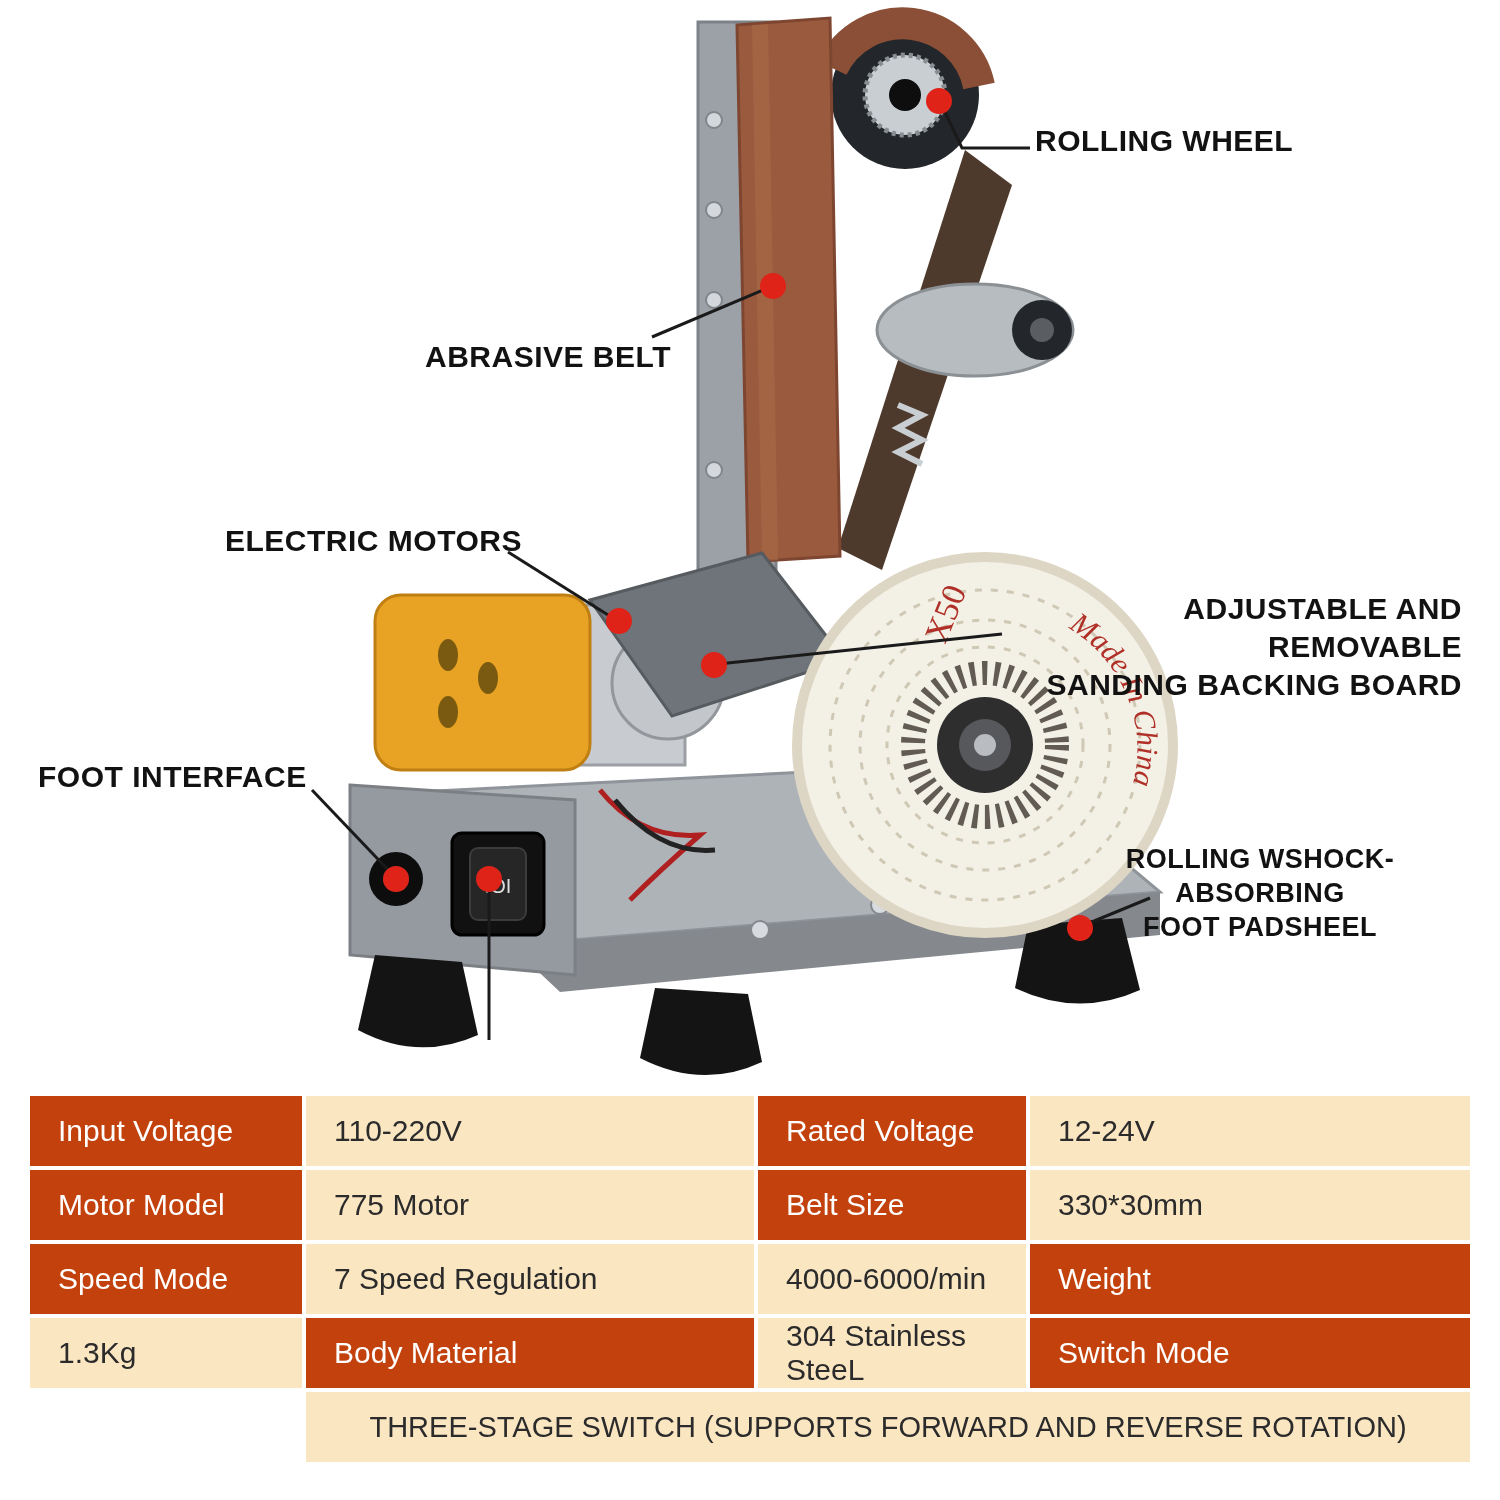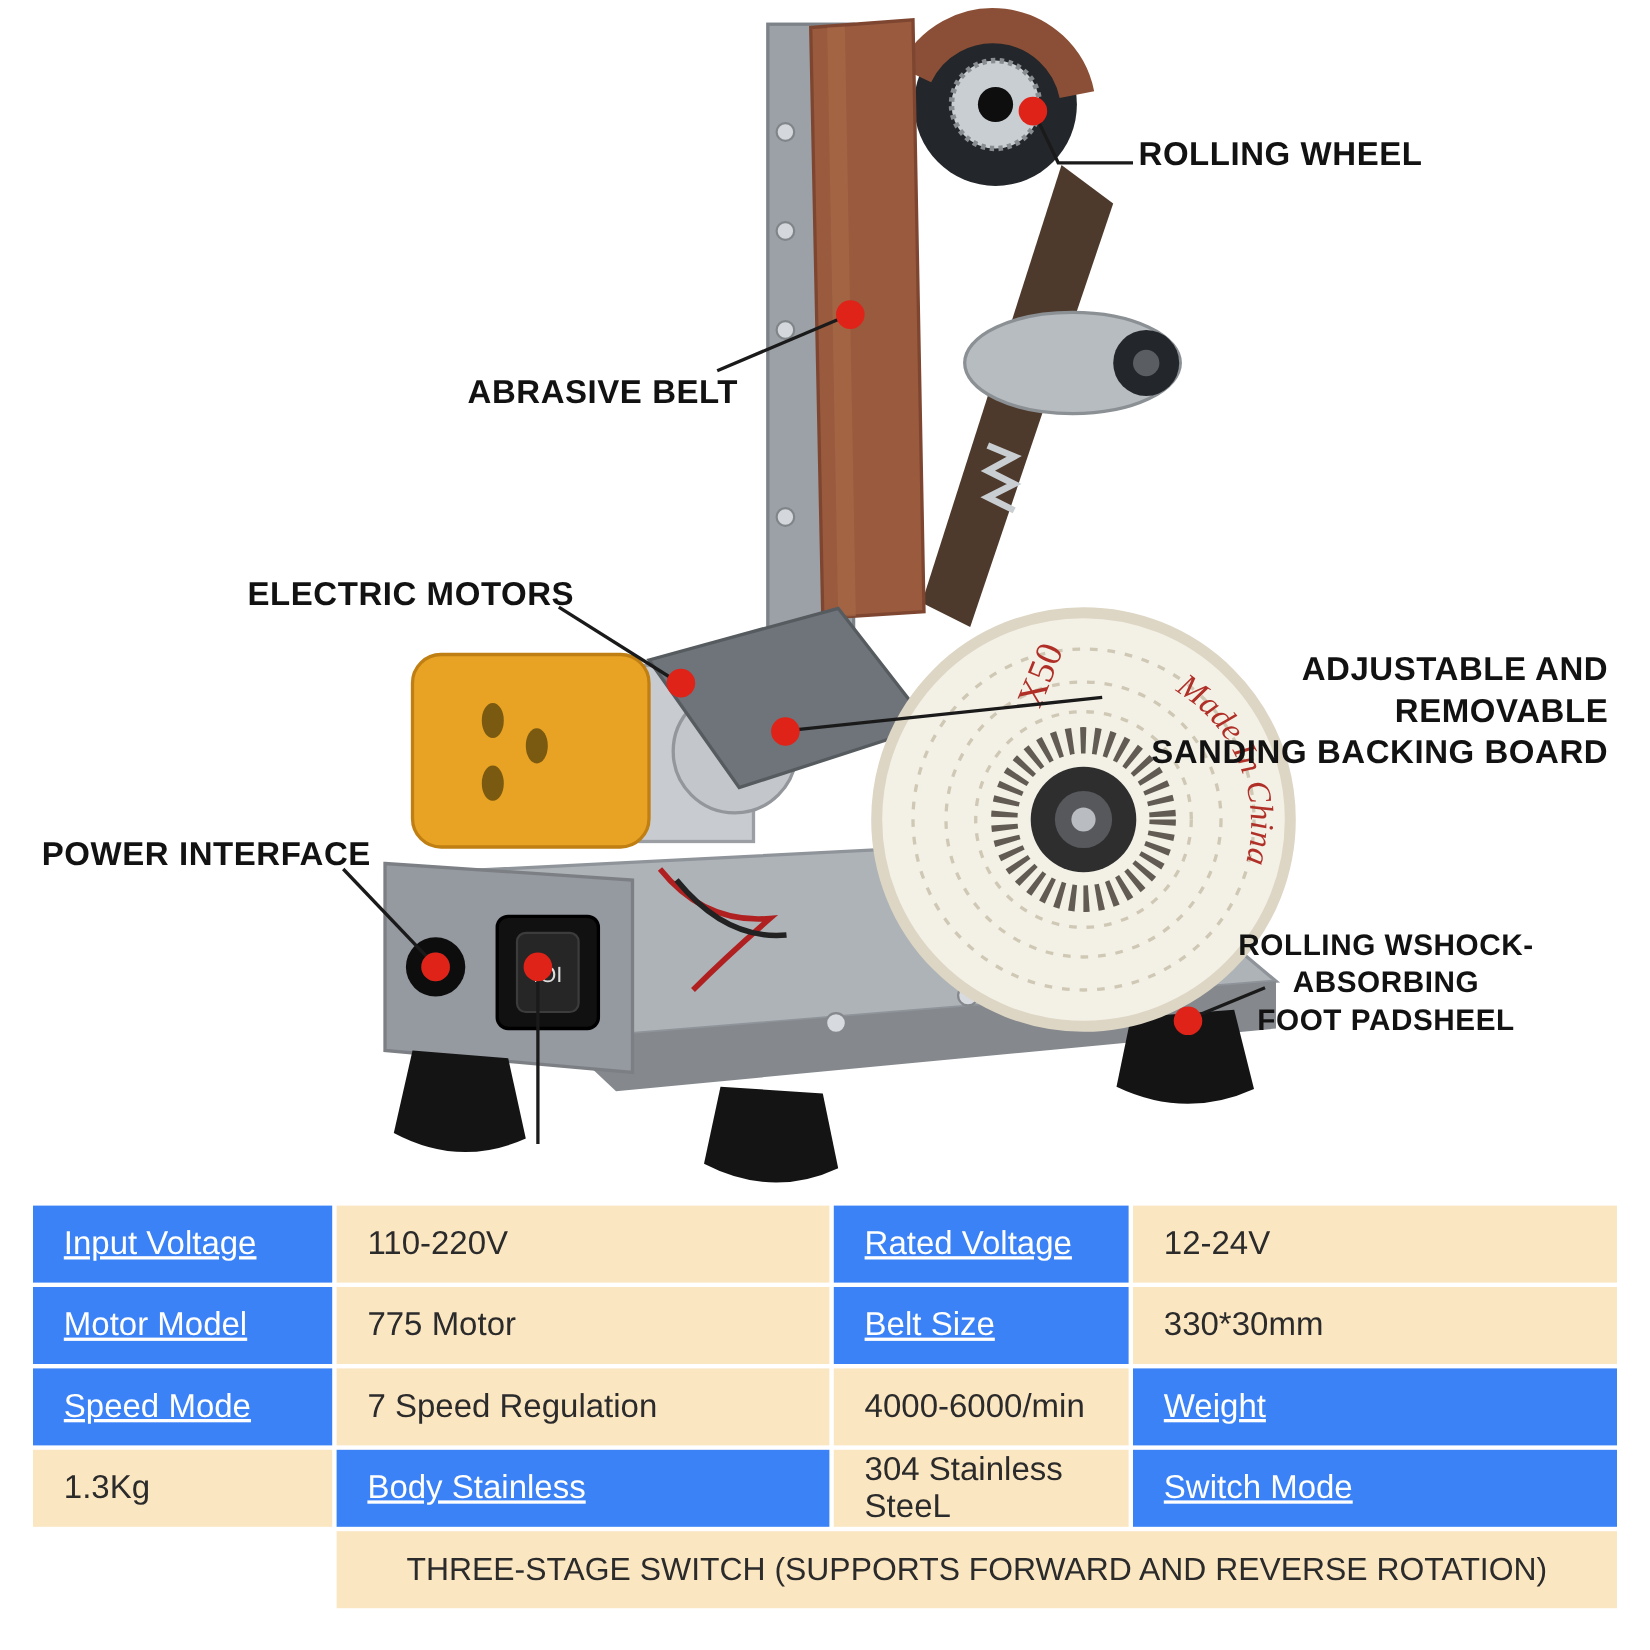--- a/index.html
+++ b/index.html
@@ -18,21 +18,21 @@
   
   .spec-table{
     position:absolute;left:30px;top:1096px;width:1440px;
     display:grid;grid-template-columns:272px 448px 268px 1fr;
     grid-auto-rows:70px;gap:4px;background:#ffffff;
   }
   .cell{
     display:flex;align-items:center;padding:0 10px 0 28px;
     font-size:30px;box-sizing:border-box;
   }
-  .cell.label{background:#3b82f6;color:#ffffff;font-weight:400;text-decoration:underline;}
+  .cell.label{background:#c2410c;color:#ffffff;font-weight:400;}
   .cell.value{background:#FBE6C2;color:#2b2b2b;}
   .cell.value-wide{grid-column:2 / 5;justify-content:center;padding-left:10px;font-size:29px;}
 </style>
 </head>
 <body>
 
 <div class="canvas">
 
   <svg class="machine-svg" viewBox="0 0 1500 1500">
 
@@ -153,21 +153,21 @@
 
   <div class="callout" style="left:425px;top:322px;margin-top:16px;">ABRASIVE BELT</div>
 
   <div class="callout" style="left:225px;top:522px;">ELECTRIC MOTORS</div>
 
   <div class="callout two-line right-align" style="left:1000px;top:590px;width:462px;">
     <div>ADJUSTABLE AND REMOVABLE</div>
     <div>SANDING BACKING BOARD</div>
   </div>
 
-  <div class="callout" style="left:38px;top:758px;">POWER INTERFACE</div>
+  <div class="callout" style="left:38px;top:758px;">FOOT INTERFACE</div>
 
   <div class="callout two-line center-align" style="left:1058px;top:842px;width:404px;font-size:27px;line-height:34px;">
     <div>ROLLING WSHOCK-ABSORBING</div>
     <div>FOOT PADSHEEL</div>
   </div>
 
 
   <div class="spec-table">
 
     <div class="cell label">Input Voltage</div>
@@ -179,20 +179,20 @@
     <div class="cell value">775 Motor</div>
     <div class="cell label">Belt Size</div>
     <div class="cell value">330*30mm</div>
 
     <div class="cell label">Speed Mode</div>
     <div class="cell value">7 Speed Regulation</div>
     <div class="cell value">4000-6000/min</div>
 
     <div class="cell label">Weight</div>
     <div class="cell value">1.3Kg</div>
-    <div class="cell label">Body Stainless</div>
+    <div class="cell label">Body Material</div>
     <div class="cell value">304 Stainless SteeL</div>
 
     <div class="cell label">Switch Mode</div>
     <div class="cell value value-wide">THREE-STAGE SWITCH (SUPPORTS FORWARD AND REVERSE ROTATION)</div>
   </div>
 
 </div>
 
 </body></html>

